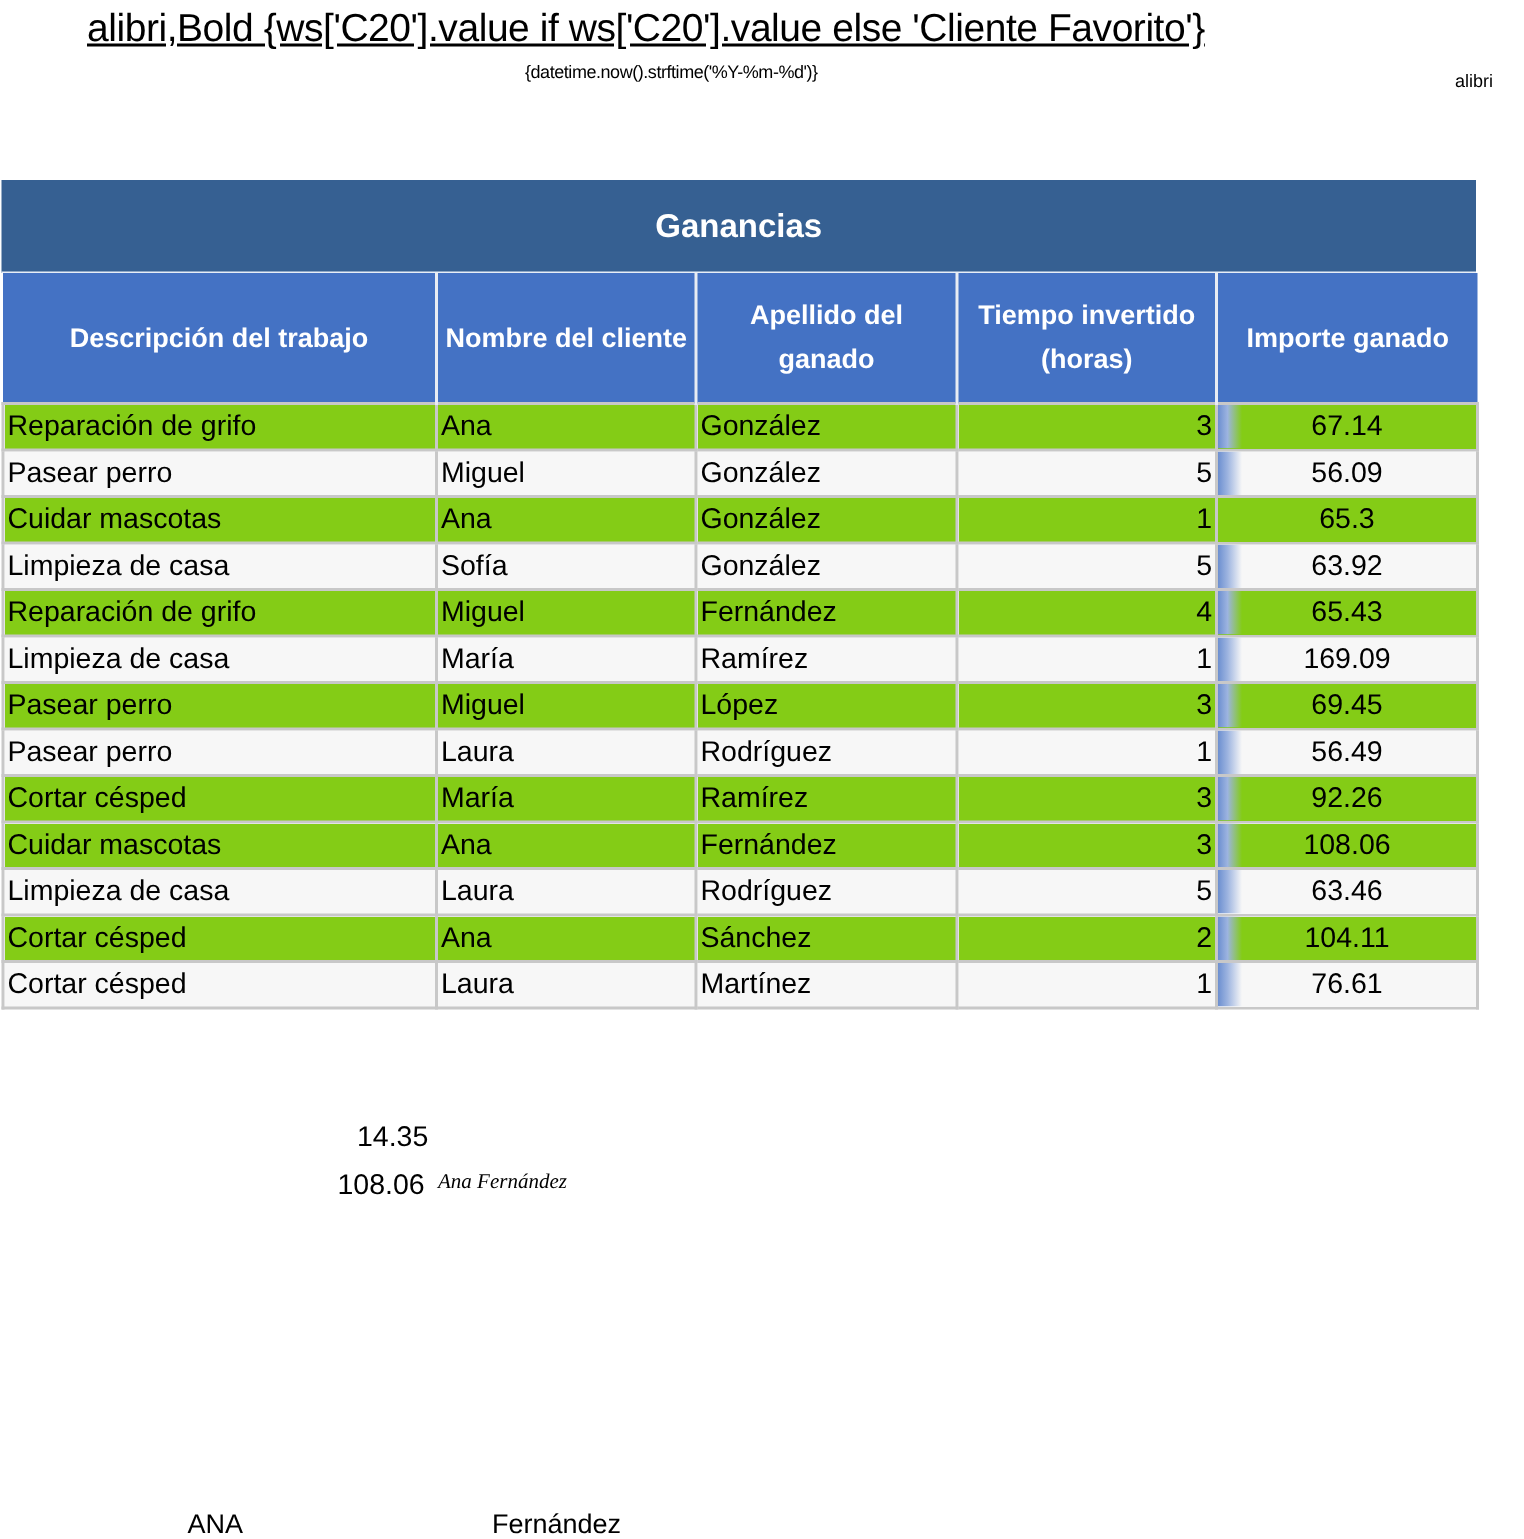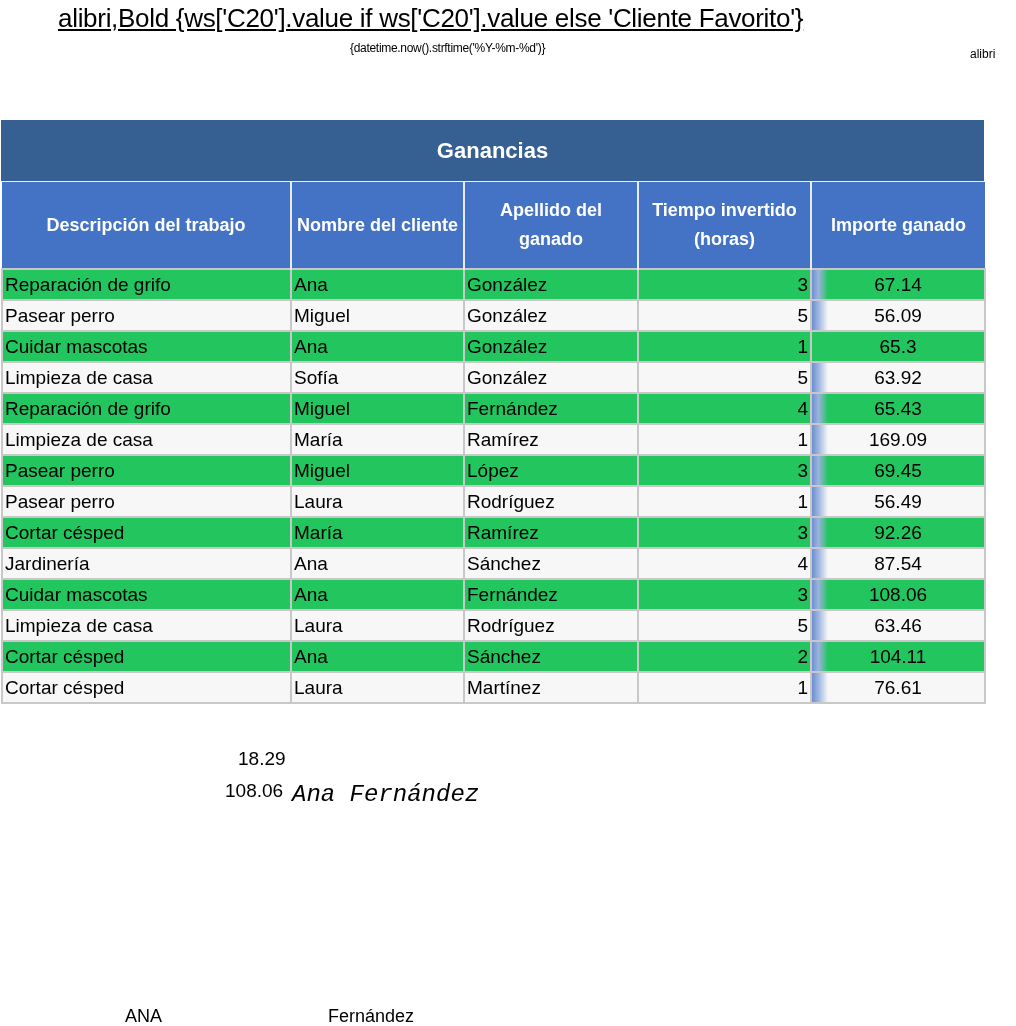--- a/index.html
+++ b/index.html
@@ -32,31 +32,31 @@
     border-right: 2px solid #e8ecf3; border-left: 2px solid #e8ecf3;
     vertical-align: middle;
   }
   th:first-child { border-left: none; }
   th:last-child { border-right: none; }
   td {
     height: 29px; font-size: 19px; padding: 0 2px; white-space: nowrap;
     border: 2px solid #c8c8c8; line-height: 27px; overflow: hidden;
   }
   tr.alt td { background: #f7f7f7; }
-  tr.norm td { background: #22c55e; }
+  tr.norm td { background: #84cc16; }
   td.num { text-align: right; }
   td.amount { position: relative; text-align: center; }
   td.amount .bar {
     position: absolute; left: 0; top: 0; bottom: 0; width: 16px;
     background: linear-gradient(to right, #6c8fd0 0%, #9db4e0 40%, rgba(255,255,255,0) 100%);
   }
   td.amount .val { position: relative; }
 
   .summary { position: absolute; font-size: 19px; white-space: nowrap; }
-  .serif-italic { font-family: Liberation Mono, monospace; font-style: italic; font-size: 24px; }
+  .serif-italic { font-family: Liberation Serif, serif; font-style: italic; font-size: 14px; }
 </style>
 </head>
 <body>
 
 <div class="header-line1">
   <span class="big">alibri,Bold {ws['C20'].value if ws['C20'].value else 'Cliente Favorito'}</span>
   <span class="small">alibri</span>
 </div>
 <div class="header-line2">{datetime.now().strftime('%Y-%m-%d')}</div>
 
@@ -136,27 +136,20 @@
           <td class="num">1</td>
           <td class="amount"><span class="bar"></span><span class="val">56.49</span></td>
         </tr>
         <tr class="norm">
           <td>Cortar césped</td>
           <td>María</td>
           <td>Ramírez</td>
           <td class="num">3</td>
           <td class="amount"><span class="bar"></span><span class="val">92.26</span></td>
         </tr>
-        <tr class="alt">
-          <td>Jardinería</td>
-          <td>Ana</td>
-          <td>Sánchez</td>
-          <td class="num">4</td>
-          <td class="amount"><span class="bar"></span><span class="val">87.54</span></td>
-        </tr>
         <tr class="norm">
           <td>Cuidar mascotas</td>
           <td>Ana</td>
           <td>Fernández</td>
           <td class="num">3</td>
           <td class="amount"><span class="bar"></span><span class="val">108.06</span></td>
         </tr>
         <tr class="alt">
           <td>Limpieza de casa</td>
           <td>Laura</td>
@@ -175,17 +168,17 @@
           <td>Cortar césped</td>
           <td>Laura</td>
           <td>Martínez</td>
           <td class="num">1</td>
           <td class="amount"><span class="bar"></span><span class="val">76.61</span></td>
         </tr>
       </tbody>
   </table>
 </div>
 
-<div class="summary" style="left:238px; top:748px;">18.29</div>
+<div class="summary" style="left:238px; top:748px;">14.35</div>
 <div class="summary" style="left:225px; top:780px;">108.06</div>
 <div class="summary serif-italic" style="left:292px; top:781px;">Ana Fernández</div>
 <div class="summary" style="left:125px; top:1006px; font-size:18px;">ANA</div>
 <div class="summary" style="left:328px; top:1006px; font-size:18px;">Fernández</div>
 
 </body></html>

